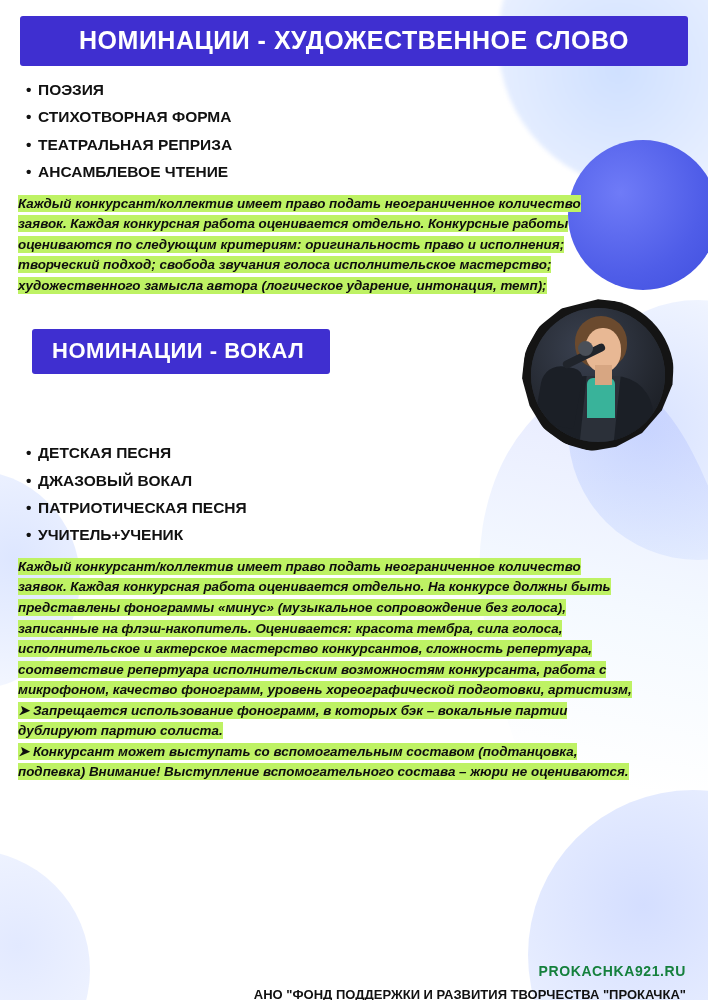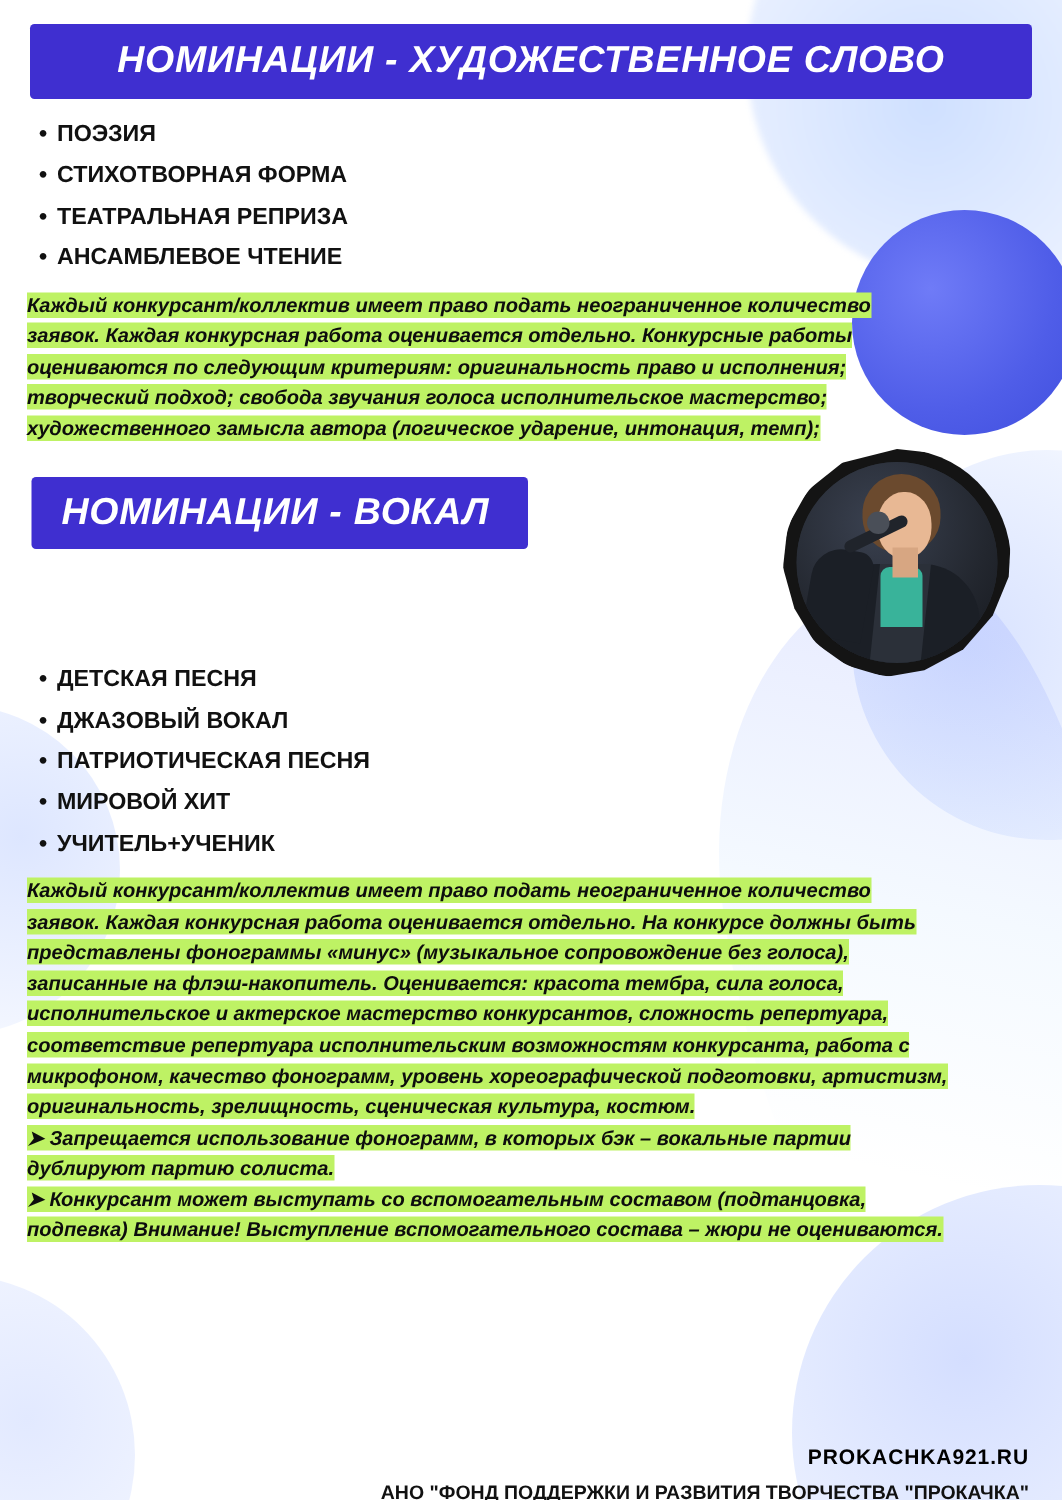--- a/index.html
+++ b/index.html
@@ -77,33 +77,32 @@
     height: 1000px;
   }
 
   .banner {
     background: #3f2fd0;
     color: #ffffff;
     font-weight: bold;
     text-align: center;
     letter-spacing: 0.5px;
     box-sizing: border-box;
-    font-style: italic;
   }
   .banner-1 {
     margin: 16px 4px 0 4px;
     padding: 10px 6px 11px 6px;
     font-size: 25px;
     border-radius: 3px;
   }
   .banner-2 {
     display: inline-block;
-    margin: 5px;
+    margin: 16px;
     padding: 9px 26px 10px 20px;
-    font-size: 25px;
+    font-size: 22px;
     border-radius: 3px;
     text-align: left;
   }
 
   .list {
     list-style: none;
     margin: 14px 0 0 0;
     padding: 0 0 0 10px;
   }
   .list li {
@@ -242,21 +241,21 @@
   .footer {
     position: absolute;
     left: 0; right: 0;
     bottom: 14px;
     text-align: right;
     padding-right: 22px;
   }
   .footer .site {
     font-size: 14px;
     font-weight: bold;
-    color: #000000;
+    color: #15803d;
     letter-spacing: 0.6px;
     margin-bottom: 8px;
   }
   .footer .org {
     font-size: 13px;
     font-weight: bold;
     color: #111111;
   }
 </style>
 </head>
@@ -307,33 +306,31 @@
         <div class="mic"></div>
         <div class="mic-head"></div>
       </div>
     </div>
   </div>
 
   <ul class="list">
     <li><span class="bullet">•</span><span>ДЕТСКАЯ ПЕСНЯ</span></li>
     <li><span class="bullet">•</span><span>ДЖАЗОВЫЙ ВОКАЛ</span></li>
     <li><span class="bullet">•</span><span>ПАТРИОТИЧЕСКАЯ ПЕСНЯ</span></li>
-    <li><span class="bullet">•</span><span>МИРОВОЙ ХИТ</span></li>
     <li><span class="bullet">•</span><span>УЧИТЕЛЬ+УЧЕНИК</span></li>
   </ul>
 
   <div class="note">
     <p><span class="hl">Каждый конкурсант/коллектив имеет право подать неограниченное количество</span></p>
     <p><span class="hl">заявок. Каждая конкурсная работа оценивается отдельно. На конкурсе должны быть</span></p>
     <p><span class="hl">представлены фонограммы «минус» (музыкальное сопровождение без голоса),</span></p>
     <p><span class="hl">записанные на флэш-накопитель. Оценивается: красота тембра, сила голоса,</span></p>
     <p><span class="hl">исполнительское и актерское мастерство конкурсантов, сложность репертуара,</span></p>
     <p><span class="hl">соответствие репертуара исполнительским возможностям конкурсанта, работа с</span></p>
     <p><span class="hl">микрофоном, качество фонограмм, уровень хореографической подготовки, артистизм,</span></p>
-    <p><span class="hl">оригинальность, зрелищность, сценическая культура, костюм.</span></p>
     <p><span class="hl">➤ Запрещается использование фонограмм, в которых бэк – вокальные партии</span></p>
     <p><span class="hl">дублируют партию солиста.</span></p>
     <p><span class="hl">➤ Конкурсант может выступать со вспомогательным составом (подтанцовка,</span></p>
     <p><span class="hl">подпевка) Внимание! Выступление вспомогательного состава – жюри не оцениваются.</span></p>
   </div>
 
   <div class="footer">
     <div class="site">PROKACHKA921.RU</div>
     <div class="org">АНО "ФОНД ПОДДЕРЖКИ И РАЗВИТИЯ ТВОРЧЕСТВА "ПРОКАЧКА"</div>
   </div>

